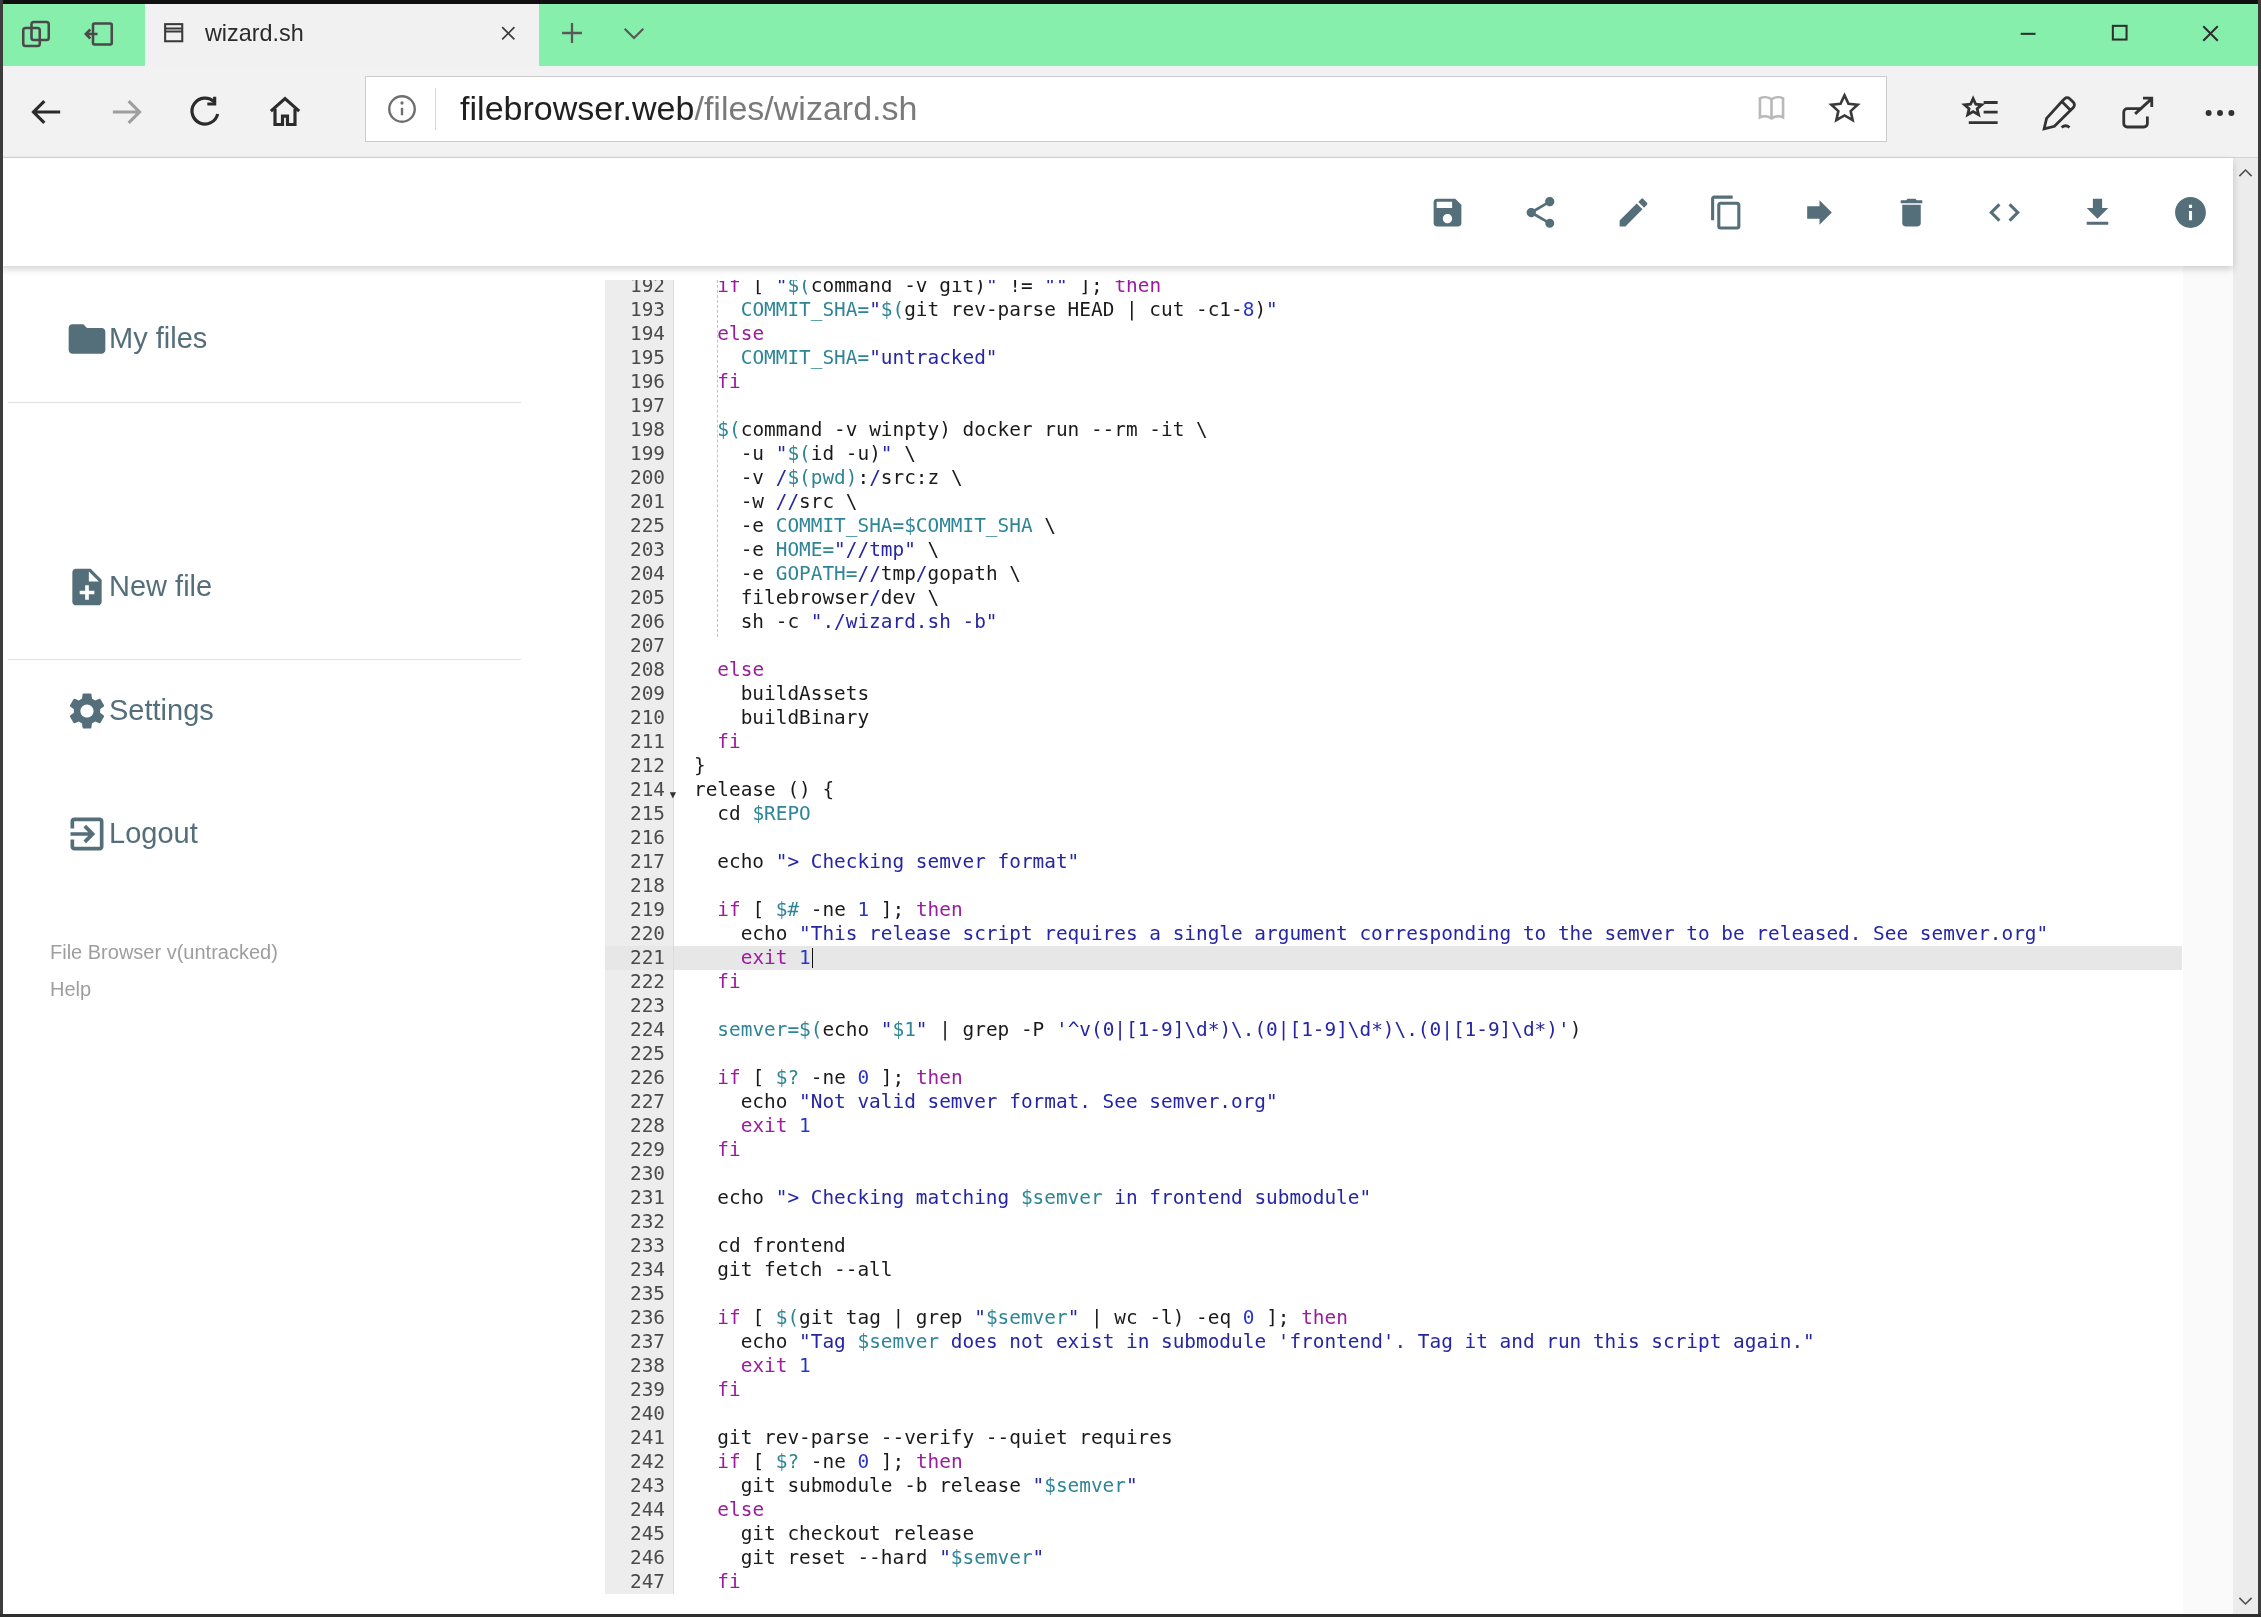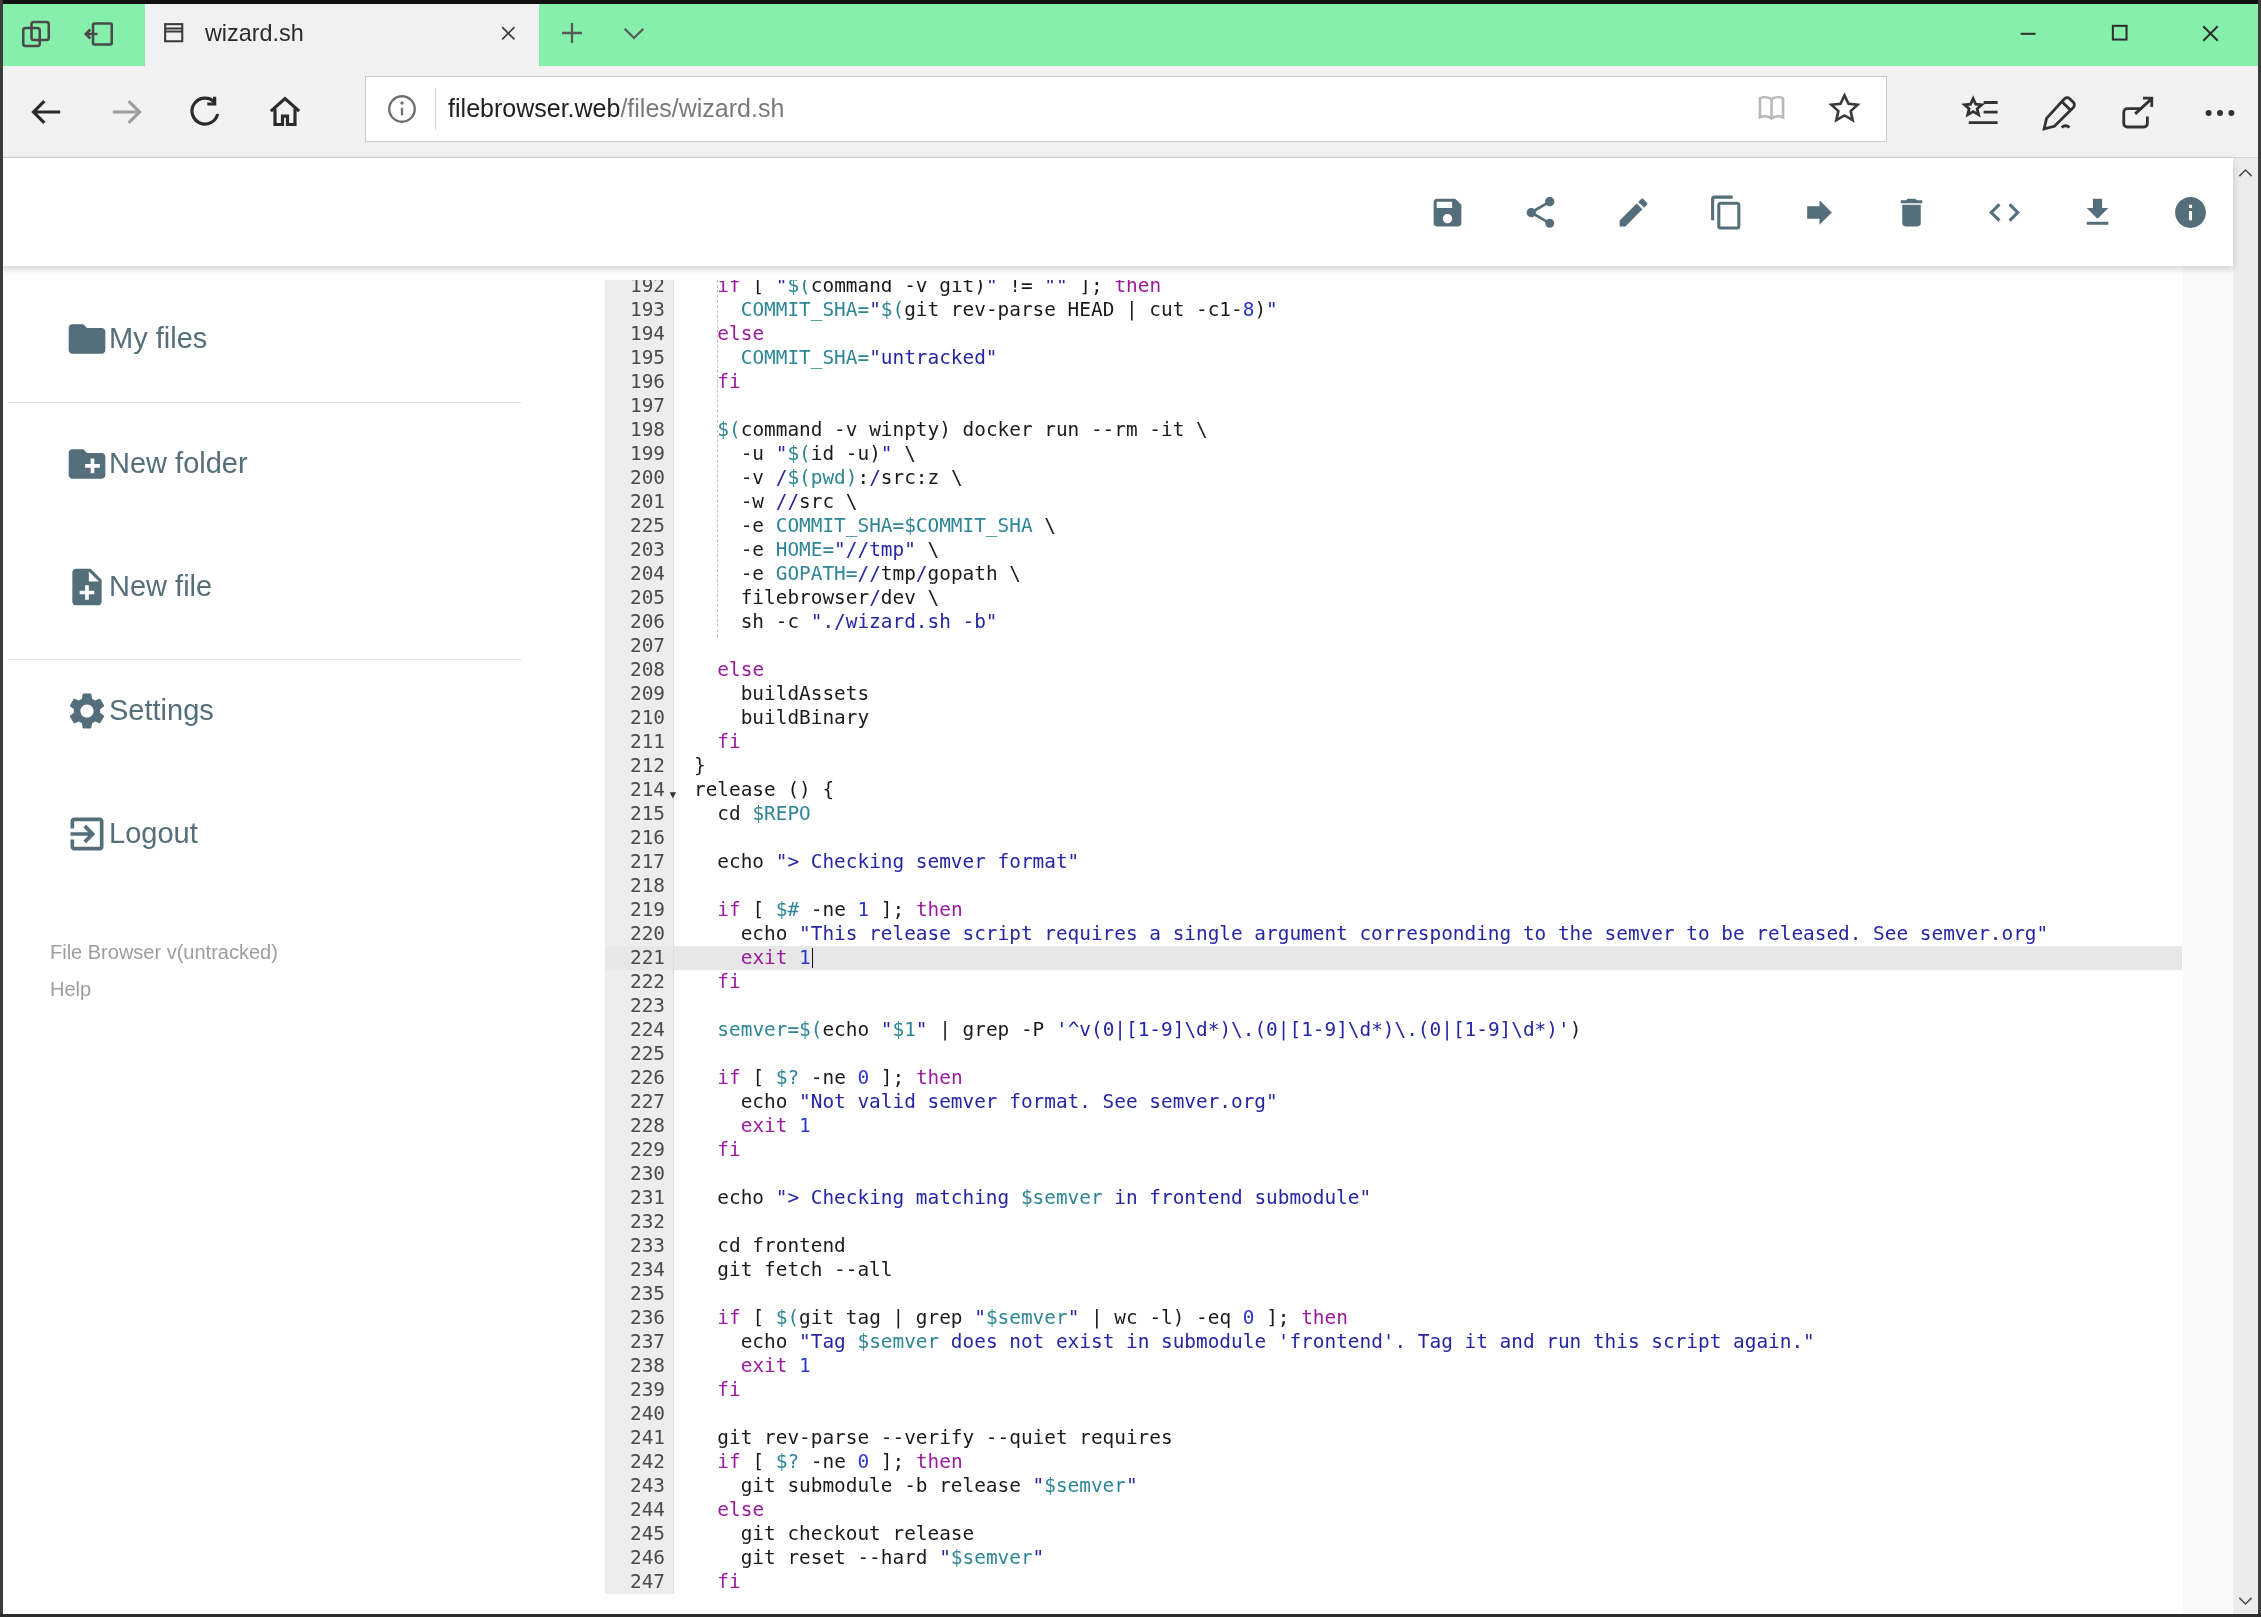--- a/index.html
+++ b/index.html
@@ -23,21 +23,21 @@
   .tab .close{margin-right:19.4px;color:#3c3c3c}
   .newtab{position:absolute;left:555px;top:16px;color:#585858}
   .tabdrop{position:absolute;left:618px;top:21px;color:#585858}
   .winctl{position:absolute;top:0;height:66px;width:81px;display:flex;align-items:center;justify-content:center;color:#2f2f2f}
   
   .navbar{position:absolute;left:0;top:66px;width:2261px;height:92px;background:#f2f2f2;border-bottom:0.8px solid #d4d4d4;box-sizing:border-box}
   .nav-ic{position:absolute;top:26px;width:40px;height:40px;color:#2b2b2b}
   .urlbox{position:absolute;left:365px;top:9.7px;width:1522px;height:66px;background:#ffffff;border:1.6px solid #cccccc;box-sizing:border-box;display:flex;align-items:center}
   .urlbox .info{margin-left:18px;color:#6f6f6f}
   .urlbox .sep{width:1.6px;height:42px;background:#d8d8d8;margin-left:14.5px}
-  .urltext{margin-left:12px;font-size:25px;white-space:nowrap;flex:1}
+  .urltext{margin-left:24px;font-size:34px;white-space:nowrap;flex:1}
   .urltext .host{color:#202020}
   .urltext .path{color:#7a7a7a}
   .urlbox .book{color:#b9b9b9;margin-right:36px}
   .urlbox .star{color:#3a3a3a;margin-right:22.6px}
   .chrome-ic{position:absolute;top:26px;width:42px;height:42px;color:#333}
   
   .appheader{position:absolute;left:0;top:158px;width:2233px;height:108px;background:#fff;box-shadow:0 3.2px 7.3px rgba(0,0,0,.18);z-index:10}
   .logo{position:absolute;left:33px;top:172px;width:81px;height:81px;border-radius:50%;border:6.5px solid #2577e8;background:#fff;box-sizing:border-box}
   .floppy{position:absolute;left:15.3px;top:12px;width:37px;height:42px;background:#38acf0;border-radius:2.4px}
   .floppy .label{position:absolute;left:7.3px;top:3.2px;width:20px;height:11.3px;background:#fff}
@@ -282,28 +282,20 @@
 <div class="sidebar">
   <div class="side-item" style="top:28px">
     <span class="ic">
       <svg viewBox="0 0 24 24" fill="#546E7A">
           <path d="M10 4H4c-1.1 0-1.99.9-1.99 2L2 18c0 1.1.9 2 2 2h16c1.1 0 2-.9 2-2V8c0-1.1-.9-2-2-2h-8l-2-2z"></path>
         </svg>
     </span>
     <span class="lbl">My files</span>
   </div>
   <div class="divider" style="top:136px"></div>
-  <div class="side-item" style="top:153px">
-    <span class="ic">
-      <svg viewBox="0 0 24 24" fill="#546E7A">
-          <path d="M20 6h-8l-2-2H4c-1.1 0-1.99.9-1.99 2L2 18c0 1.1.9 2 2 2h16c1.1 0 2-.9 2-2V8c0-1.1-.9-2-2-2zm-1 8h-3v3h-2v-3h-3v-2h3V9h2v3h3v2z"></path>
-        </svg>
-    </span>
-    <span class="lbl">New folder</span>
-  </div>
   <div class="side-item" style="top:276px">
     <span class="ic">
       <svg viewBox="0 0 24 24" fill="#546E7A">
           <path d="M14 2H6c-1.1 0-1.99.9-1.99 2L4 20c0 1.1.89 2 1.99 2H18c1.1 0 2-.9 2-2V8l-6-6zm2 14h-3v3h-2v-3H8v-2h3v-3h2v3h3v2zm-3-7V3.5L18.5 9H13z"></path>
         </svg>
     </span>
     <span class="lbl">New file</span>
   </div>
   <div class="divider" style="top:393px"></div>
   <div class="side-item" style="top:400px">

